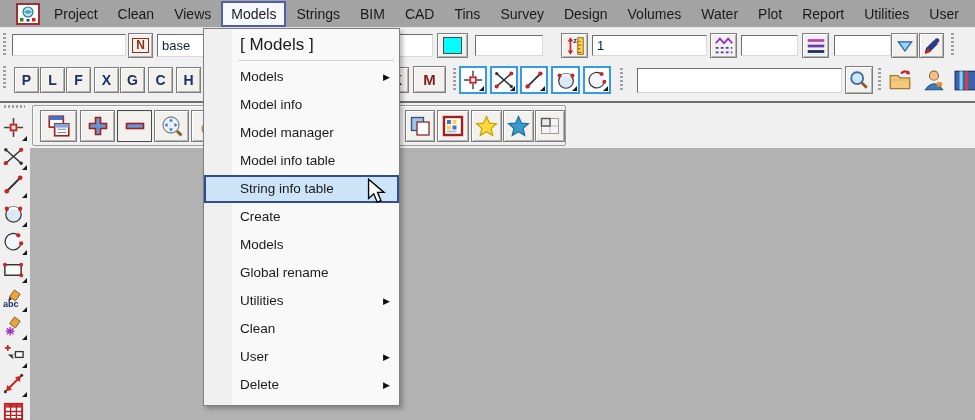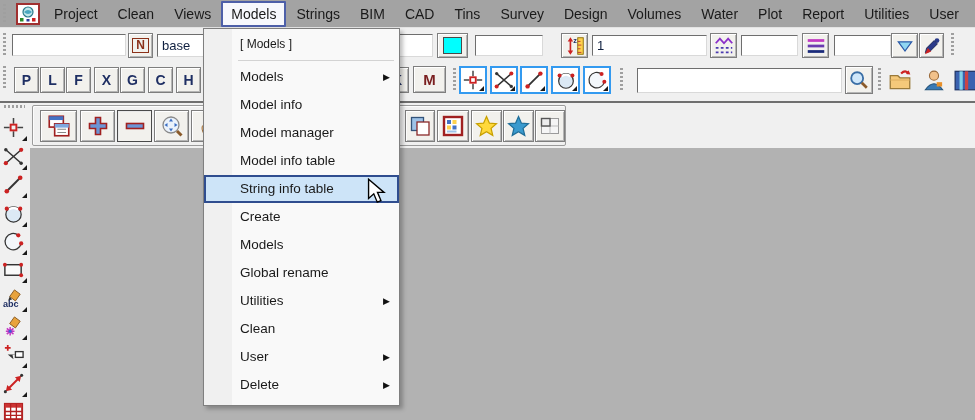--- a/index.html
+++ b/index.html
@@ -46,21 +46,21 @@
   #lefttoolbar { position:absolute; left:0; top:103px; width:30px; height:317px; background:#f0f0f0; }
   .ltool { position:absolute; left:2px; width:26px; height:26px; }
   .ltool svg { position:absolute; left:0; top:0; }
   
   #canvas { position:absolute; left:30px; top:148px; width:945px; height:272px; }
   
   #dropdown { position:absolute; left:203px; top:28px; width:197px;
     background:linear-gradient(to right,#f0f0f0 0 28px,#f9f9f9 28px);
     border:1px solid #7f7f7f; box-shadow:3px 3px 4px rgba(0,0,0,.25);
     padding:3px 0 6px 0; z-index:50; }
-  #dd-title { height:25px; line-height:25px; padding-left:36px; font-size:12px; }
+  #dd-title { height:25px; line-height:25px; padding-left:36px; font-size:17px; }
   #dd-sep { border-top:1px solid #d3d3d3; margin:3px 5px 2px 34px; }
   .mi { position:relative; height:28px; line-height:28px; padding-left:36px;
     font-size:13.5px; }
   .mi .mi-arrow { position:absolute; right:9px; top:0; font-size:9px; line-height:28px; color:#111; }
   .mi.hl { background:#cde4f8; border:2px solid #2f4d8f; line-height:24px; padding-left:34px; }
   #cursor { position:absolute; left:366px; top:178px; z-index:60; }
 </style>
 </head>
 <body>
 

